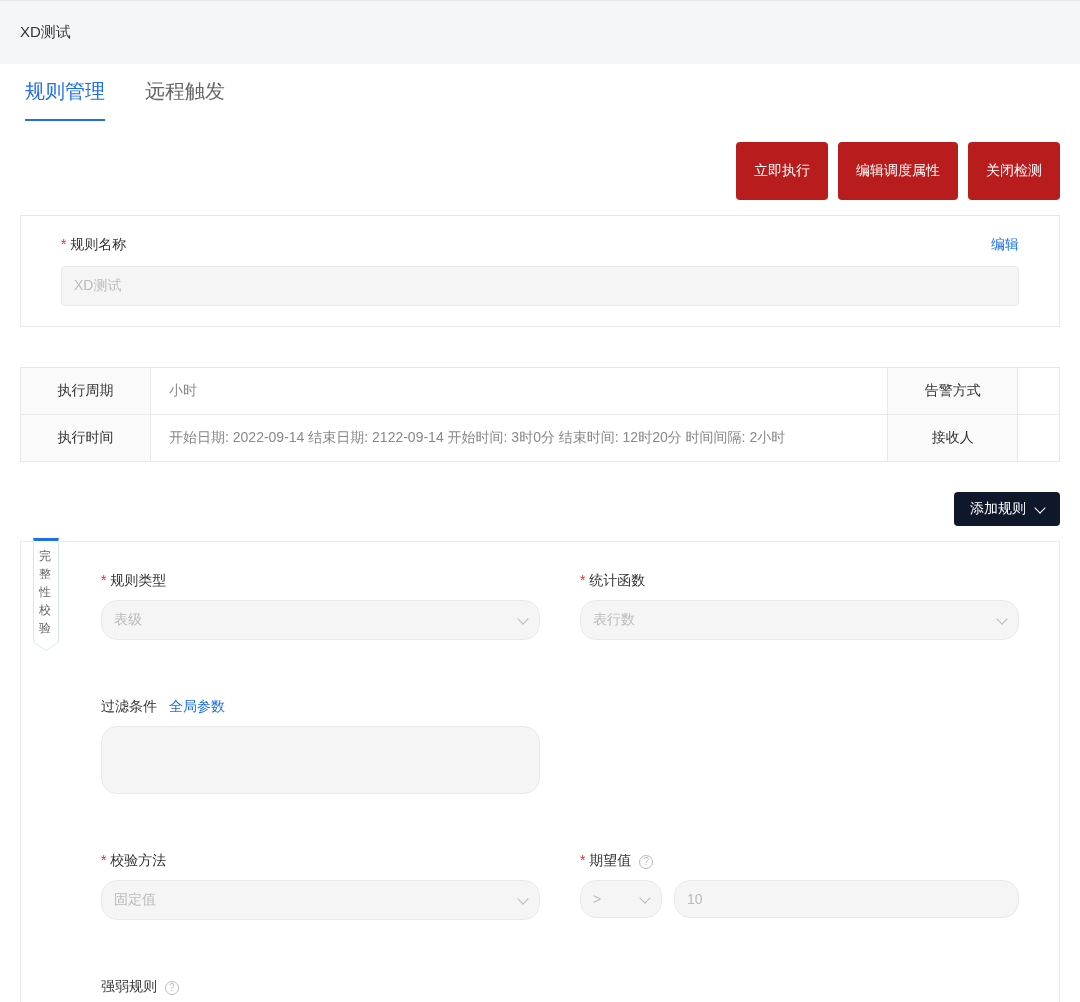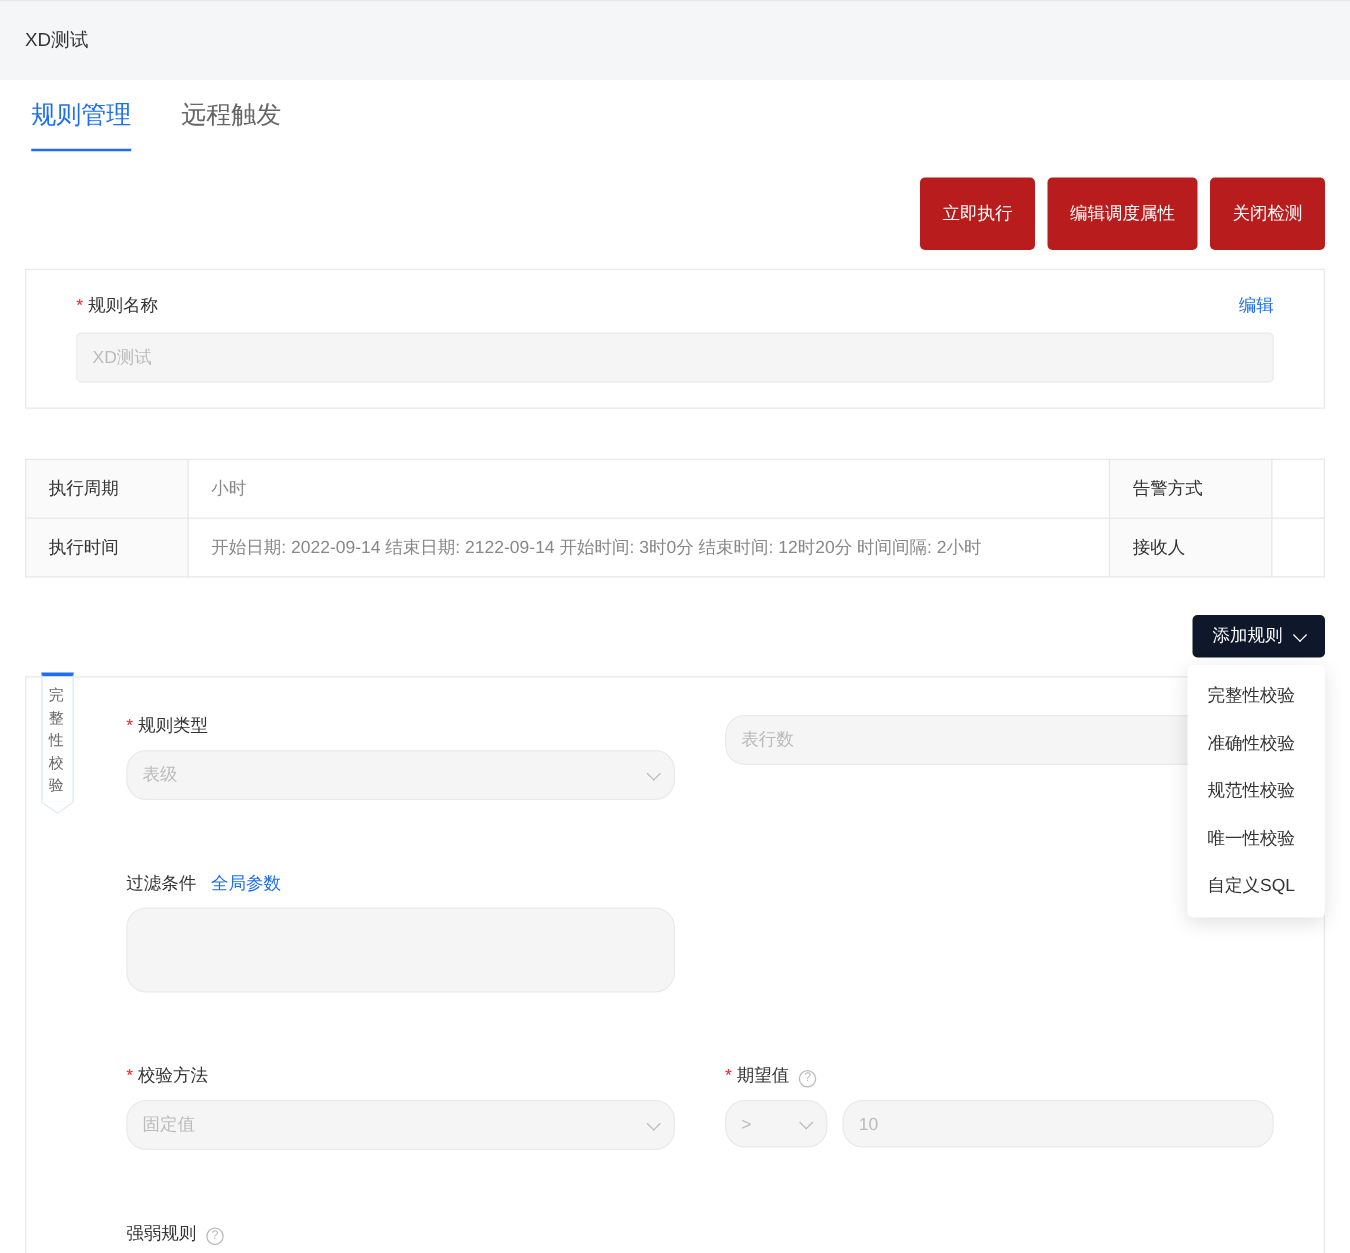--- a/index.html
+++ b/index.html
@@ -96,21 +96,21 @@
       border: 1px solid #e8e8e8;
       margin-bottom: 30px;
     }
     .info-table td, .info-table th {
       border: 1px solid #e8e8e8;
       padding: 14px 18px;
       font-size: 14px;
     }
     .info-table .label-cell {
       background: #fafafa;
-      text-align: left;
+      text-align: center;
       color: #333;
       font-weight: 500;
       width: 130px;
     }
     .info-table .value-cell {
       color: #888;
     }
     .add-rule-row {
       display: flex;
       justify-content: flex-end;
@@ -297,46 +297,40 @@
       <td class="value-cell"></td>
     </tr>
   </tbody>
     </table>
 
   <div class="add-rule-row">
     <button class="btn-dropdown">
       <span>添加规则</span>
       <span class="chevron-down"></span>
     </button>
-    <div class="dropdown-menu">
-      <div class="dropdown-item">完整性校验</div>
-      <div class="dropdown-item">准确性校验</div>
-      <div class="dropdown-item">规范性校验</div>
-      <div class="dropdown-item">唯一性校验</div>
-      <div class="dropdown-item">自定义SQL</div>
-    </div>
   </div>
 
   <div class="rule-panel">
     <div class="ribbon">
       <span style="letter-spacing: 2px;"><div>完</div><div>整</div><div>性</div><div>校</div><div>验</div></span>
     </div>
 
     <div class="form-grid">
       <div class="form-col">
         <div class="form-field">
           <span class="field-label required">规则类型</span>
           <div class="select-box">
             <span>表级</span>
             <span class="chevron"></span>
           </div>
         </div>
       </div>
       <div class="form-col">
         <div class="form-field">
+          <span class="field-label required">统计函数</span>
           <div class="select-box">
             <span>表行数</span>
             <span class="chevron"></span>
           </div>
         </div>
       </div>
 
       <div class="form-col">
         <div class="form-field">
           <span class="field-label">

